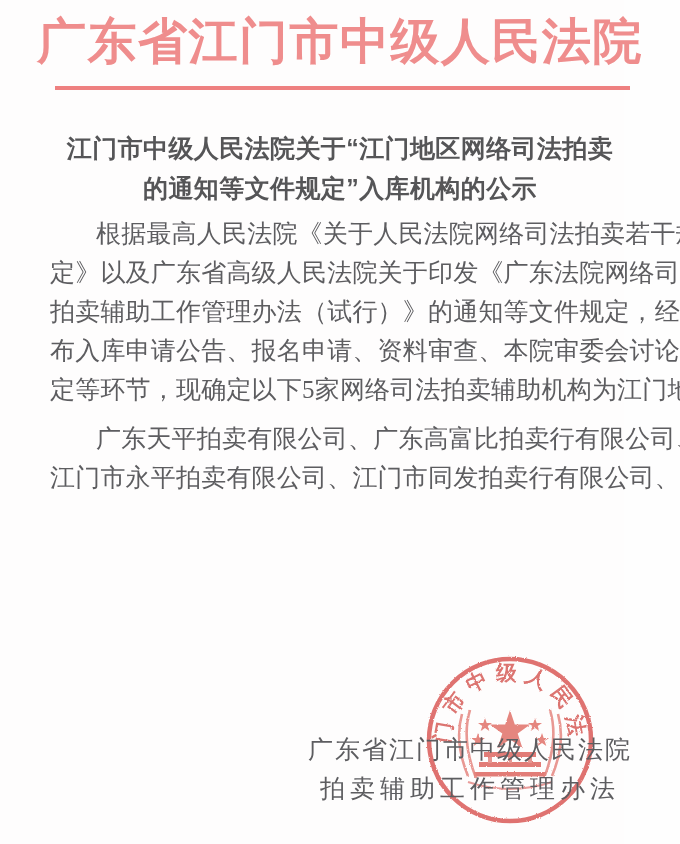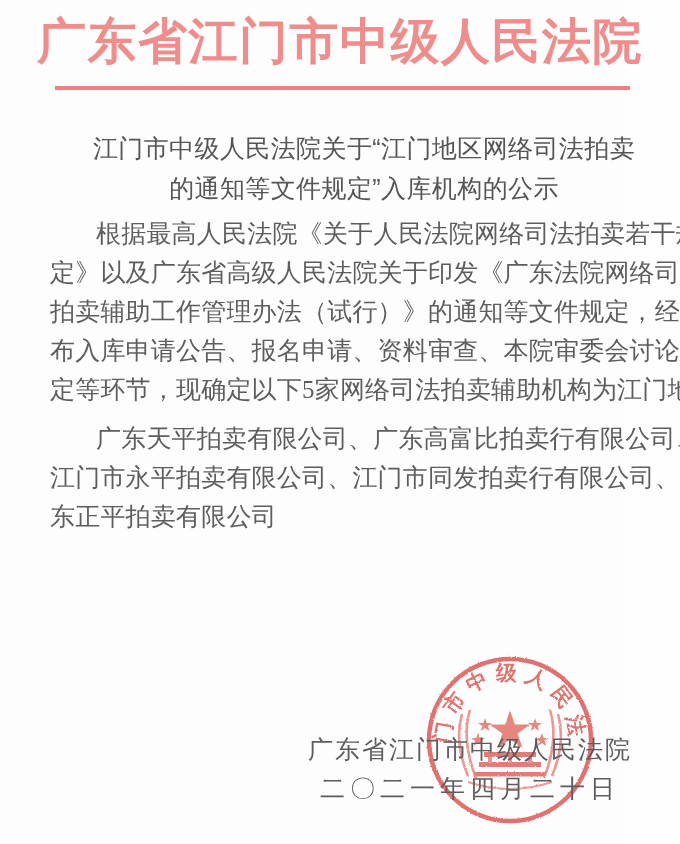--- a/index.html
+++ b/index.html
@@ -54,26 +54,25 @@
   }
 
   
   .doc-title {
     position: absolute;
     left: 60px;
     top: 128px;
     width: 560px;
     text-align: center;
     font-family: "Liberation Sans", "DejaVu Sans", sans-serif;
-    font-weight: normal;
+    font-weight: bold;
     font-size: 25px;
     line-height: 40px;
     letter-spacing: 0.4px;
     color: #555557;
-    margin-left: 24px;
   }
   .doc-title .line {
     display: block;
     white-space: nowrap;
   }
 
   
   .body-block {
     position: absolute;
     left: 50px;
@@ -159,21 +158,20 @@
       <span class="line indent">根据最高人民法院《关于人民法院网络司法拍卖若干规</span>
       <span class="line">定》以及广东省高级人民法院关于印发《广东法院网络司法</span>
       <span class="line">拍卖辅助工作管理办法（试行）》的通知等文件规定，经发</span>
       <span class="line">布入库申请公告、报名申请、资料审查、本院审委会讨论决</span>
       <span class="line">定等环节，现确定以下5家网络司法拍卖辅助机构为江门地</span>
     </div>
 
     <div class="para second">
       <span class="line indent">广东天平拍卖有限公司、广东高富比拍卖行有限公司、</span>
       <span class="line">江门市永平拍卖有限公司、江门市同发拍卖行有限公司、广</span>
-      <span class="line">东正平拍卖有限公司</span>
     </div>
 
   </div>
 
   <div class="seal">
     <svg viewBox="0 0 172 172" xmlns="http://www.w3.org/2000/svg">
       <defs>
         <path id="sealArc" d="M 26,86 A 60,60 0 0 1 146,86" fill="none"></path>
         <filter id="rough" x="-20%" y="-20%" width="140%" height="140%">
           <feTurbulence type="fractalNoise" baseFrequency="0.9" numOctaves="3" seed="7" result="n"></feTurbulence>
@@ -216,16 +214,16 @@
         </g>
         <g stroke="#d9534f" stroke-width="2" fill="none" opacity="0.7">
           <path d="M 44,128 Q 86,142 128,128"></path>
         </g>
       </g>
     </svg>
   </div>
 
   <div class="sign-block">
     <span class="line">广东省江门市中级人民法院</span>
-    <span class="line sign-date">二〇二一年四月二十日</span>
+    <span class="line sign-date">拍卖辅助工作管理办法</span>
   </div>
 
 </div>
 
 </body></html>

